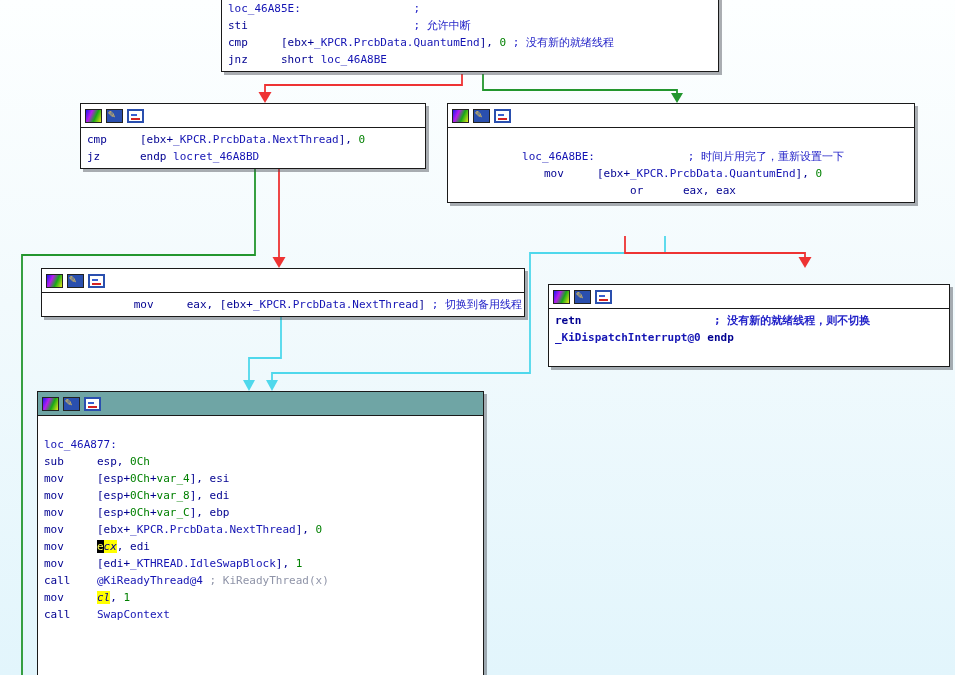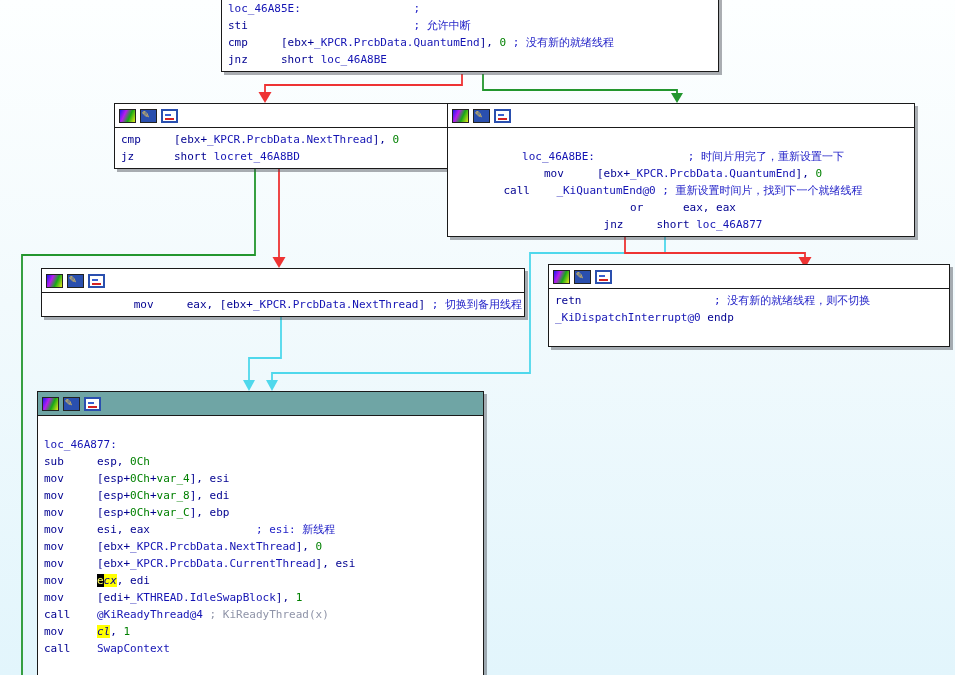--- a/index.html
+++ b/index.html
@@ -31,24 +31,24 @@
   .s-cur{background:var(--cursor_bg,#000);color:var(--cursor_fg,#ffff55);}
   .icon{width:17px;height:14px;display:inline-block;box-sizing:border-box;border:1px solid #222;position:relative;}
   .icon-palette{background:linear-gradient(115deg,#1b1bee 0%,#b81bee 32%,#16a816 62%,#e8e81a 100%);}
   .icon-edit{background:#2a4fae;}
   .icon-edit::after{content:"\270E";position:absolute;left:1px;top:-3px;font-size:12px;color:#ffd34d;}
   .icon-group{background:#fff;border:2px solid #2a4fae;}
   .icon-group::before{content:"";position:absolute;left:2px;right:5px;top:3px;height:2px;background:#3a5fd0;}
   .icon-group::after{content:"";position:absolute;left:2px;right:2px;top:7px;height:2px;background:#d42222;}
   
   #b1{left:221px;top:-4px;width:496px;}
-  #b2{left:114px;top:103px;width:344px;}
+  #b2{left:80px;top:103px;width:344px;}
   #b3{left:447px;top:103px;width:466px;text-align:center;}
   #b4{left:41px;top:268px;width:482px;text-align:right;}
-  #b5{left:548px;top:264px;width:400px;}
+  #b5{left:548px;top:284px;width:400px;font-weight:bold;}
   #b6{left:37px;top:391px;width:445px;height:284px;}
 </style>
 </head>
 <body>
 
 <div class="graph">
 
   <svg class="edges" width="955" height="675">
 
     <polyline fill="none" stroke-width="1.8" points="462,74 462,85 265,85 265,93" stroke="#ee3333"></polyline>
@@ -82,37 +82,35 @@
   </div>
 
   <div id="b2" class="node">
     <div class="titlebar">
       <span class="icon icon-palette"></span>
       <span class="icon icon-edit"></span>
       <span class="icon icon-group"></span>
     </div>
     <div class="body">
         <div class="ln"><span class="s-k">cmp     [ebx+</span><span class="s-n">_KPCR.PrcbData.NextThread</span><span class="s-k">], </span><span class="s-g">0</span></div>
-        <div class="ln"><span class="s-k">jz      short </span><span class="s-n">locret_46A8BD</span></div>
+        <div class="ln"><span class="s-k">jz      endp </span><span class="s-n">locret_46A8BD</span></div>
       </div>
   </div>
 
   <div id="b3" class="node">
     <div class="titlebar">
       <span class="icon icon-palette"></span>
       <span class="icon icon-edit"></span>
       <span class="icon icon-group"></span>
     </div>
     <div class="body">
         <div class="ln"> </div>
         <div class="ln"><span class="s-n">loc_46A8BE:</span><span class="s-k">              </span><span class="s-c">; 时间片用完了，重新设置一下</span></div>
         <div class="ln"><span class="s-k">mov     [ebx+</span><span class="s-n">_KPCR.PrcbData.QuantumEnd</span><span class="s-k">], </span><span class="s-g">0</span></div>
-        <div class="ln"><span class="s-k">call    </span><span class="s-n">_KiQuantumEnd@0</span><span class="s-k"> </span><span class="s-c">; 重新设置时间片，找到下一个就绪线程</span></div>
         <div class="ln"><span class="s-k">or      eax, eax</span></div>
-        <div class="ln"><span class="s-k">jnz     short </span><span class="s-n">loc_46A877</span></div>
       </div>
   </div>
 
   <div id="b4" class="node">
     <div class="titlebar">
       <span class="icon icon-palette"></span>
       <span class="icon icon-edit"></span>
       <span class="icon icon-group"></span>
     </div>
     <div class="body">
@@ -139,23 +137,21 @@
       <span class="icon icon-edit"></span>
       <span class="icon icon-group"></span>
     </div>
     <div class="body">
         <div class="ln"> </div>
         <div class="ln"><span class="s-n">loc_46A877:</span></div>
         <div class="ln"><span class="s-k">sub     esp, </span><span class="s-g">0Ch</span></div>
         <div class="ln"><span class="s-k">mov     [esp+</span><span class="s-g">0Ch</span><span class="s-k">+</span><span class="s-g">var_4</span><span class="s-k">], esi</span></div>
         <div class="ln"><span class="s-k">mov     [esp+</span><span class="s-g">0Ch</span><span class="s-k">+</span><span class="s-g">var_8</span><span class="s-k">], edi</span></div>
         <div class="ln"><span class="s-k">mov     [esp+</span><span class="s-g">0Ch</span><span class="s-k">+</span><span class="s-g">var_C</span><span class="s-k">], ebp</span></div>
-        <div class="ln"><span class="s-k">mov     esi, eax</span><span class="s-k">                </span><span class="s-c">; esi: 新线程</span></div>
         <div class="ln"><span class="s-k">mov     [ebx+</span><span class="s-n">_KPCR.PrcbData.NextThread</span><span class="s-k">], </span><span class="s-g">0</span></div>
-        <div class="ln"><span class="s-k">mov     [ebx+</span><span class="s-n">_KPCR.PrcbData.CurrentThread</span><span class="s-k">], esi</span></div>
         <div class="ln"><span class="s-k">mov     </span><span class="s-cur">e</span><span class="s-hl">cx</span><span class="s-k">, edi</span></div>
         <div class="ln"><span class="s-k">mov     [edi+</span><span class="s-n">_KTHREAD.IdleSwapBlock</span><span class="s-k">], </span><span class="s-g">1</span></div>
         <div class="ln"><span class="s-k">call    </span><span class="s-n">@KiReadyThread@4</span><span class="s-k"> </span><span class="s-a">; KiReadyThread(x)</span></div>
         <div class="ln"><span class="s-k">mov     </span><span class="s-hl">cl</span><span class="s-k">, </span><span class="s-g">1</span></div>
         <div class="ln"><span class="s-k">call    </span><span class="s-n">SwapContext</span></div>
         <div class="ln"></div>
       </div>
   </div>
 
 </div>

